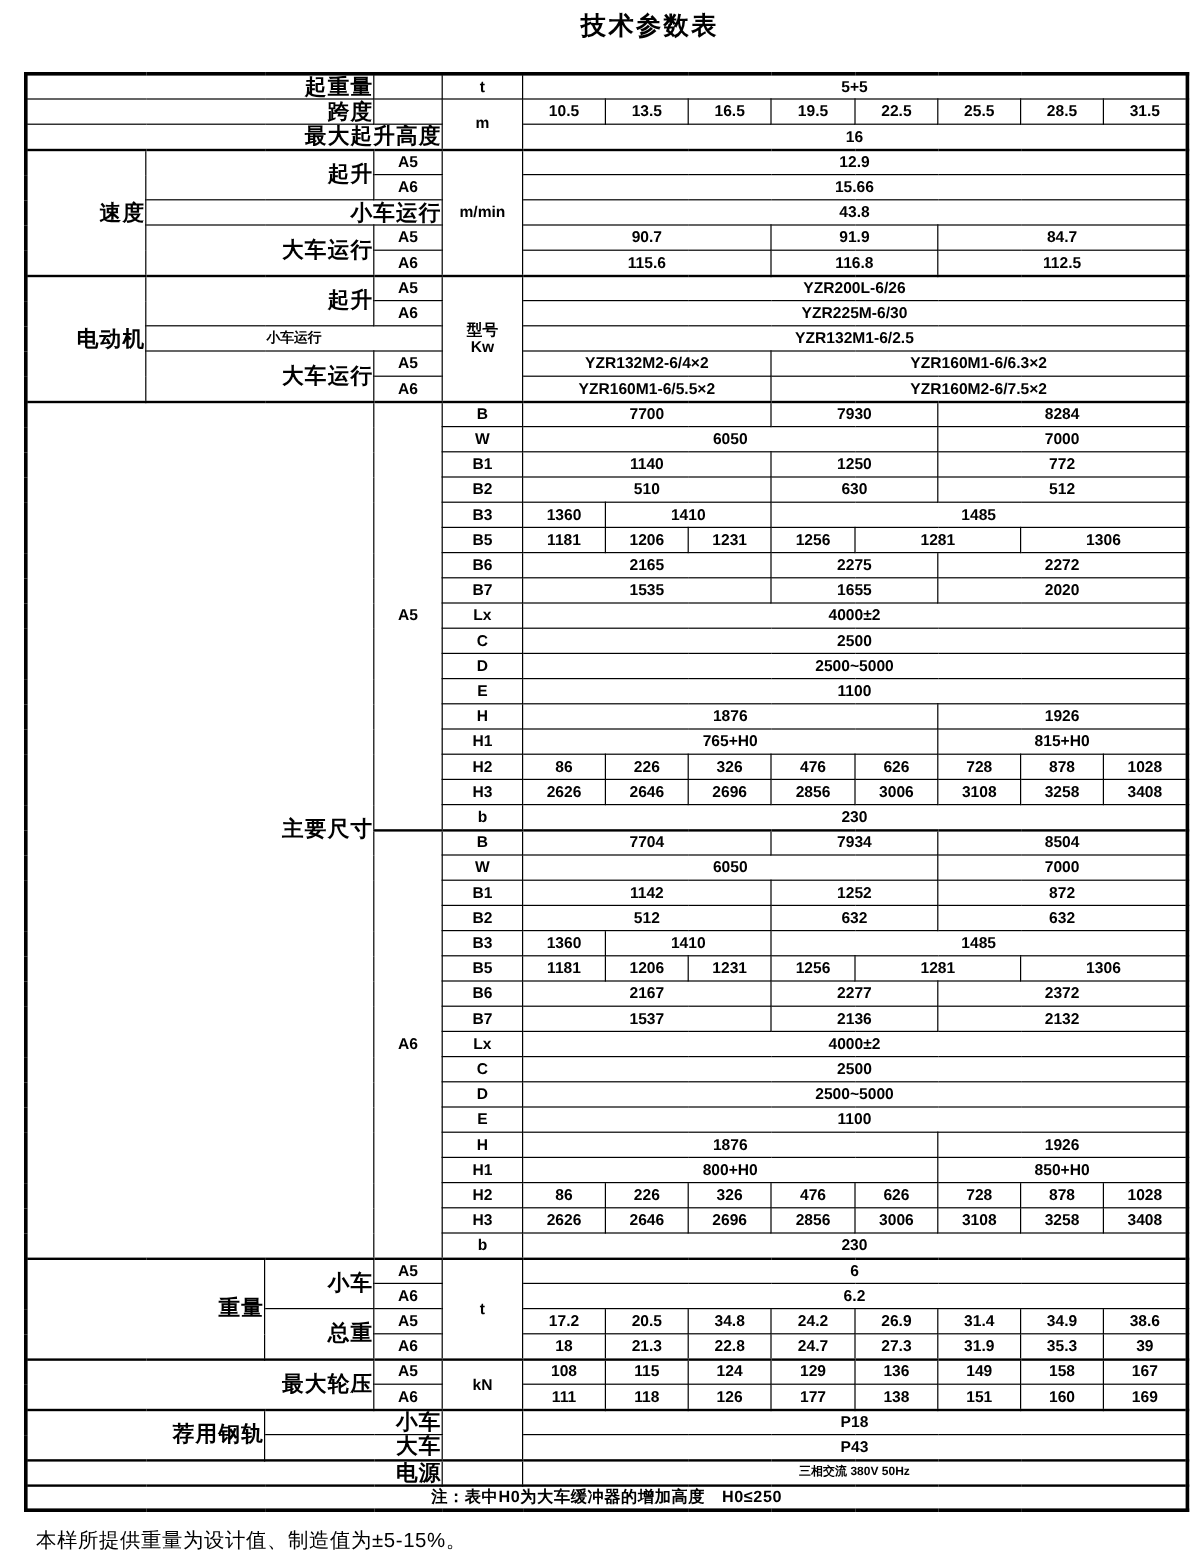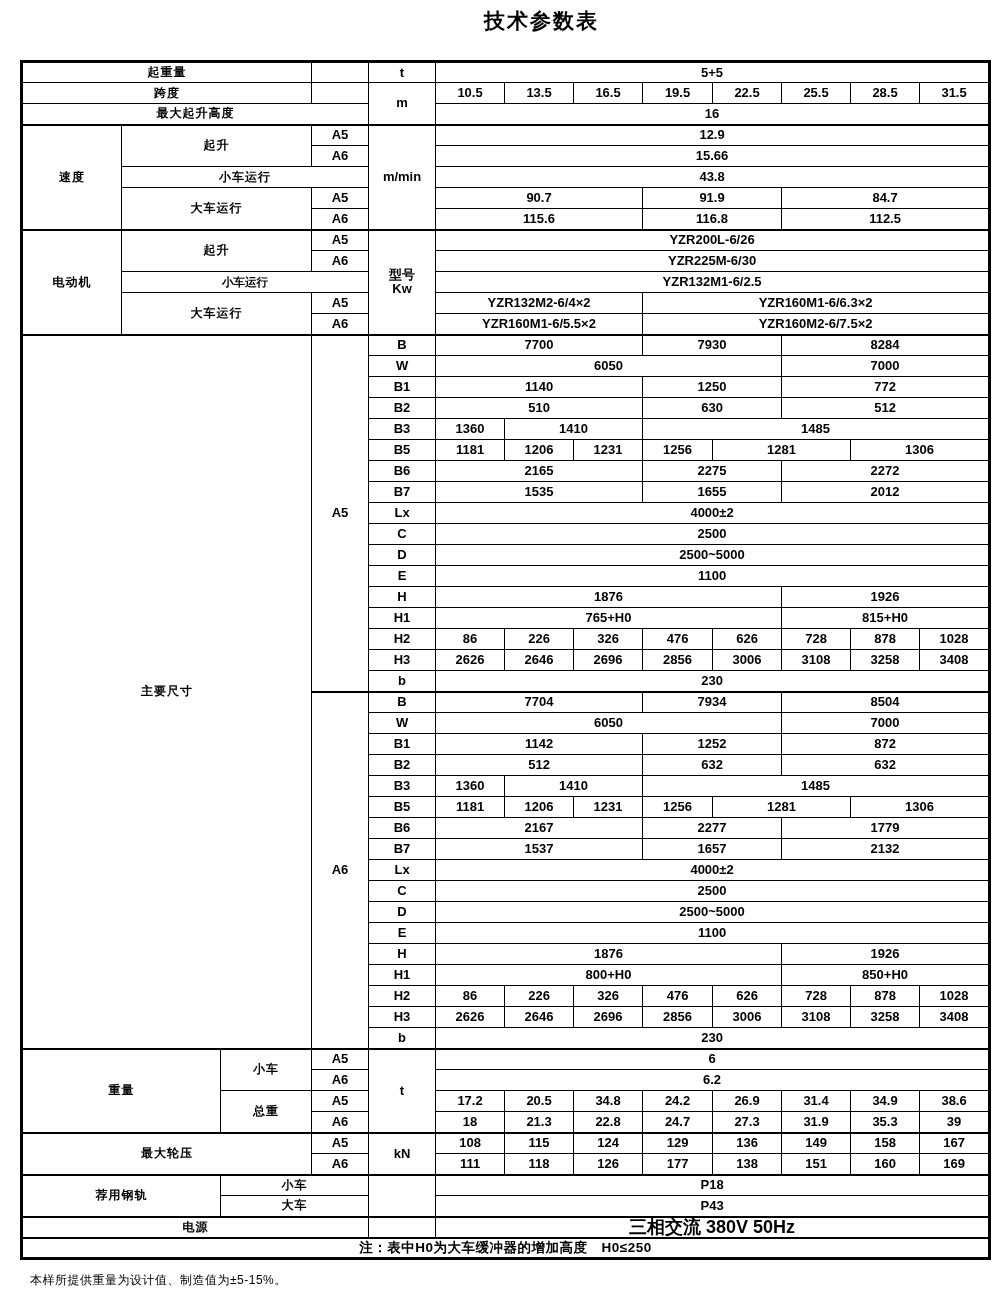--- a/index.html
+++ b/index.html
@@ -9,26 +9,26 @@
   .title { position:absolute; top:7px; left:0; width:1003px; text-align:center;
     font-size:21px; font-weight:bold; letter-spacing:2px;margin-left:40px; }
   .tbl-wrap { position:absolute; top:60px; left:20px; }
   table { border-collapse:collapse; table-layout:fixed; width:968px;
     border:3px solid #000; }
   td { border:1.5px solid #000; text-align:center; vertical-align:middle;
     font-weight:bold; font-size:13px; line-height:1.05; padding:0; overflow:hidden;
     white-space:pre-line; }
   tr { height:21px; }
   tr.sec td { border-top-width:2.6px; }
-  td.lbl { font-size:12px; letter-spacing:1px; }
+  td.lbl { font-size:18px; letter-spacing:1px;text-align:right; }
   td.sm  { font-size:11.5px; }
   td.unit2 { font-size:13px; }
   td.note { font-size:13.5px; letter-spacing:0.5px;margin-top:48px; }
-  td.pw { font-size:18px; }
-  .footer { position:absolute; top:1272px; left:30px; font-size:12px;
+  td.pw { font-size:10px; }
+  .footer { position:absolute; top:1272px; left:30px; font-size:17px;
     font-weight:normal; letter-spacing:0.5px; }
 </style>
 </head>
 <body>
 <div class="page">
 
 <div class="title">技术参数表</div>
 
 <div class="tbl-wrap">
   <table>
@@ -169,21 +169,21 @@
           <tr>
             <td>B6</td>
             <td colspan="3">2165</td>
             <td colspan="2">2275</td>
             <td colspan="3">2272</td>
           </tr>
           <tr>
             <td>B7</td>
             <td colspan="3">1535</td>
             <td colspan="2">1655</td>
-            <td colspan="3">2012</td>
+            <td colspan="3">2020</td>
           </tr>
           <tr>
             <td>Lx</td>
             <td colspan="8">4000±2</td>
           </tr>
           <tr>
             <td>C</td>
             <td colspan="8">2500</td>
           </tr>
           <tr>
@@ -266,26 +266,26 @@
             <td>1206</td>
             <td>1231</td>
             <td>1256</td>
             <td colspan="2">1281</td>
             <td colspan="2">1306</td>
           </tr>
           <tr>
             <td>B6</td>
             <td colspan="3">2167</td>
             <td colspan="2">2277</td>
-            <td colspan="3">1779</td>
+            <td colspan="3">2372</td>
           </tr>
           <tr>
             <td>B7</td>
             <td colspan="3">1537</td>
-            <td colspan="2">1657</td>
+            <td colspan="2">2136</td>
             <td colspan="3">2132</td>
           </tr>
           <tr>
             <td>Lx</td>
             <td colspan="8">4000±2</td>
           </tr>
           <tr>
             <td>C</td>
             <td colspan="8">2500</td>
           </tr>

